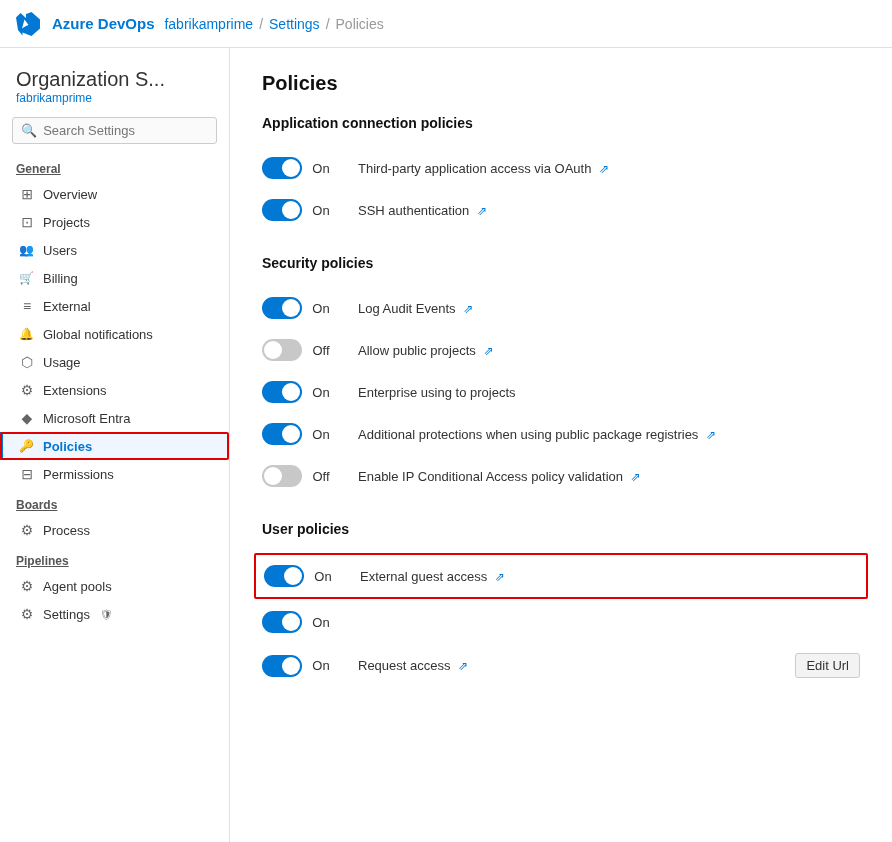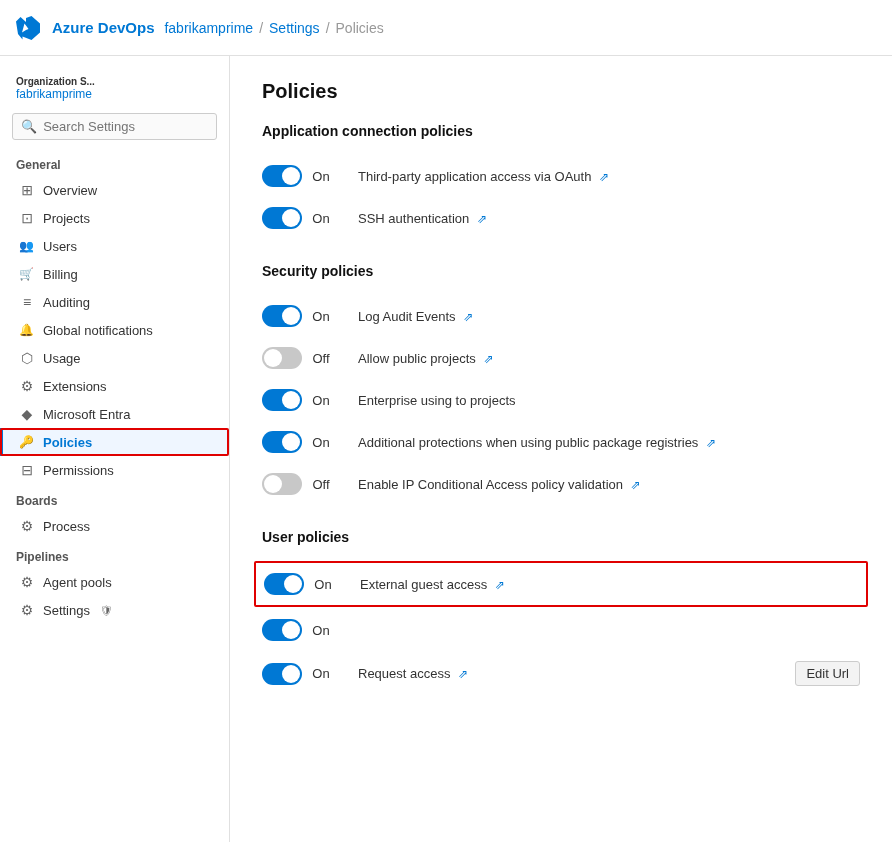--- a/index.html
+++ b/index.html
@@ -1,51 +1,51 @@
 <!DOCTYPE html>
 <html><head>
   <meta charset="utf-8">
   <style>
     * { box-sizing: border-box; margin: 0; padding: 0; }
     body { font-family: 'Segoe UI', Tahoma, Geneva, Verdana, sans-serif; font-size: 14px; color: #333; background: #fff; display: flex; flex-direction: column; height: 842px; overflow: hidden; }
 
     
     .topbar {
-      display: flex; align-items: center; padding: 0 16px; height: 56px;
+      display: flex; align-items: center; padding: 0 16px; height: 48px;
       background: #fff; border-bottom: 1px solid #e0e0e0; flex-shrink: 0;
     }
     .topbar-logo { display: flex; align-items: center; gap: 8px; margin-right: 12px; }
     .topbar-logo svg { width: 24px; height: 24px; }
     .topbar-brand { font-size: 15px; font-weight: 600; color: #0078d4; }
     .topbar-breadcrumb { font-size: 14px; color: #666; display: flex; align-items: center; gap: 6px; }
     .topbar-breadcrumb a { color: #0078d4; text-decoration: none; }
     .topbar-breadcrumb span { color: #999; }
 
     
     .main-layout { display: flex; flex: 1; overflow: hidden; }
 
     
     .sidebar {
       width: 230px; min-width: 230px; background: #fff; border-right: 1px solid #e0e0e0;
       overflow-y: auto; padding: 12px 0; display: flex; flex-direction: column; gap: 0;
     }
     .sidebar-header { padding: 8px 16px 4px; }
-    .sidebar-org-name { font-size: 10px; font-weight: 700; color: #333; white-space: nowrap; overflow: hidden; text-overflow: ellipsis; }
+    .sidebar-org-name { font-size: 20px; font-weight: 400; color: #333; white-space: nowrap; overflow: hidden; text-overflow: ellipsis; }
     .sidebar-org-sub { font-size: 12px; color: #0078d4; }
 
     .sidebar-search {
       margin: 8px 12px; display: flex; align-items: center; gap: 6px;
       border: 1px solid #ccc; border-radius: 3px; padding: 5px 8px; background: #fafafa;
     }
     .sidebar-search input {
       border: none; background: transparent; outline: none; font-size: 13px; width: 100%; color: #333;
     }
 
     .sidebar-section-label {
-      font-size: 12px; font-weight: 700; color: #555; padding: 10px 16px 4px; text-transform: none;
+      font-size: 12px; font-weight: 700; color: #555; padding: 10px 16px 4px; text-transform: none; text-decoration: underline;
     }
     .sidebar-item {
       display: flex; align-items: center; gap: 8px; padding: 6px 16px;
       cursor: pointer; color: #333; font-size: 13px; border-left: 3px solid transparent;
     }
     .sidebar-item.active {
       background: #eff6ff; border-left: 3px solid #0078d4; color: #0078d4; font-weight: 600;
     }
     .sidebar-item .icon { width: 16px; height: 16px; display: flex; align-items: center; justify-content: center; flex-shrink: 0; color: #666; font-size: 14px; }
     .sidebar-item.active .icon { color: #0078d4; }
@@ -154,21 +154,21 @@
     <div class="sidebar-item">
       <span class="icon" style="font-size:12px;">👥</span>
       <span>Users</span>
     </div>
     <div class="sidebar-item">
       <span class="icon" style="font-size:12px;">🛒</span>
       <span>Billing</span>
     </div>
     <div class="sidebar-item">
       <span class="icon">≡</span>
-      <span>Auditing</span>
+      <span>External</span>
     </div>
     <div class="sidebar-item">
       <span class="icon" style="font-size:12px;">🔔</span>
       <span>Global notifications</span>
     </div>
     <div class="sidebar-item">
       <span class="icon">⬡</span>
       <span>Usage</span>
     </div>
     <div class="sidebar-item">

